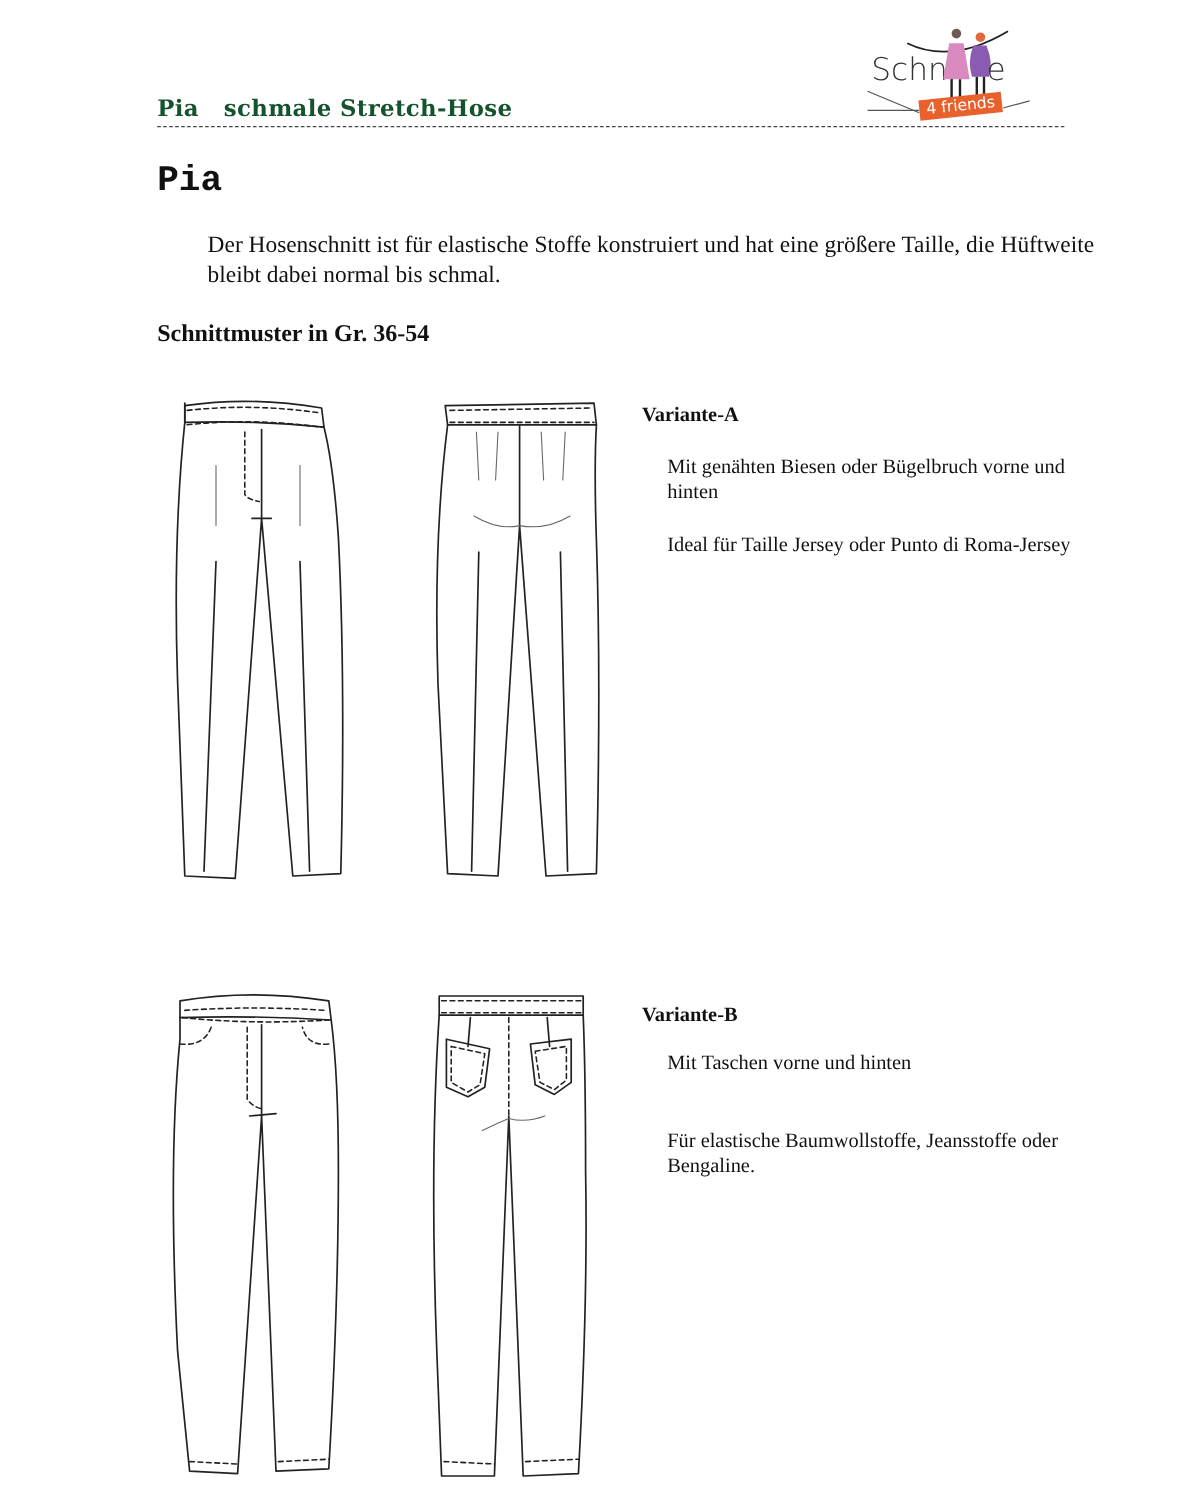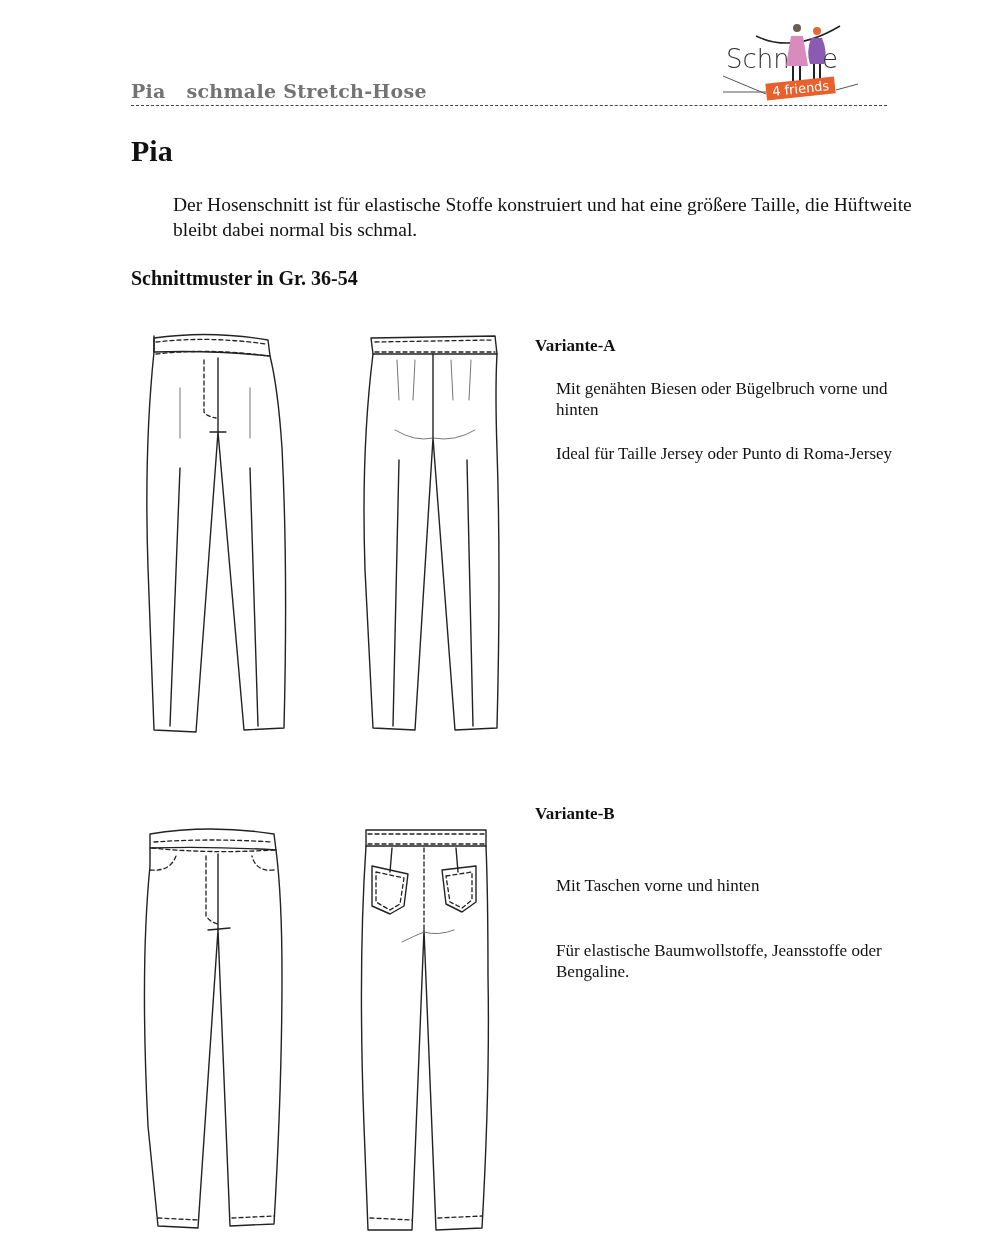--- a/index.html
+++ b/index.html
@@ -1,25 +1,25 @@
 <!DOCTYPE html>
 <html><head>
 <meta charset="utf-8">
 <style>
   html, body { margin:0; padding:0; background:#ffffff; }
   body { width:1000px; height:1250px; position:relative; overflow:hidden; font-family:"Liberation Serif", serif; color:#111; }
 
-  .header-title { position:absolute; left:131px; top:80px; font-family:"DejaVu Serif", serif; font-weight:bold; font-size:19px; color:#737373; letter-spacing:0.3px; white-space:pre; }
+  .header-title { position:absolute; left:131px; top:80px; font-family:"DejaVu Serif", serif; font-weight:bold; font-size:19px; color:#14532d; letter-spacing:0.3px; white-space:pre; }
   .header-rule { position:absolute; left:131px; top:105px; width:756px; height:0; border-top:1.5px dashed #444; }
 
   .logo { position:absolute; left:718px; top:14px; width:160px; height:92px; }
   .logo-text { position:absolute; font-family:"DejaVu Sans", sans-serif; font-size:26px; color:#333; font-weight:300; }
   .logo-badge { position:absolute; left:48px; top:66px; background:#e8602b; color:#fff; font-family:"DejaVu Sans", sans-serif; font-size:13px; padding:1px 6px; transform:rotate(-6deg); }
 
-  .page-title { position:absolute; left:131px; top:134px; font-size:30px; font-weight:bold; font-family:Liberation Serif, serif; }
+  .page-title { position:absolute; left:131px; top:134px; font-size:30px; font-weight:bold; font-family:Liberation Mono, monospace; }
   .intro { position:absolute; left:131px; top:192px; width:770px; font-size:19.5px; line-height:25px;margin-left:42px; }
   .size-heading { position:absolute; left:131px; top:267px; font-size:20px; font-weight:bold; }
 
   .variant-title { position:absolute; left:535px; font-size:17px; font-weight:bold; }
   .variant-text { position:absolute; left:556px; width:360px; font-size:17px; line-height:21px; }
 
   svg.drawing { position:absolute; overflow:visible; }
   svg.drawing path, svg.drawing line { fill:none; stroke:#222; stroke-width:1.4; stroke-linecap:round; stroke-linejoin:round; }
   svg.drawing .dash { stroke-dasharray:4 3; stroke-width:1.3; }
   svg.drawing .thin { stroke-width:0.9; stroke:#666; }
@@ -112,15 +112,15 @@
   <line x1="98" y1="22" x2="100" y2="46"></line>
   <path d="M14 40 L50 48 L46 80 L32 88 L14 80 Z"></path>
   <path class="dash" d="M18 46 L46 52 L42 78 L32 84 L18 76 Z"></path>
   <path d="M84 44 L118 40 L118 76 L104 86 L88 78 Z"></path>
   <path class="dash" d="M88 50 L114 46 L114 74 L104 82 L92 76 Z"></path>
   <path class="thin" d="M44 116 Q56 110 66 106 Q80 110 96 104"></path>
   <path class="dash" d="M12 392 L54 394"></path>
   <path class="dash" d="M80 392 L124 390"></path>
 </svg>
 
-<div class="variant-title" style="top:804px">Variante-B</div>
+<div class="variant-title" style="top:836px">Variante-B</div>
 <div class="variant-text" style="top:875px">Mit Taschen vorne und hinten</div>
 <div class="variant-text" style="top:940px">Für elastische Baumwollstoffe, Jeansstoffe oder Bengaline.</div>
 
 </body></html>

